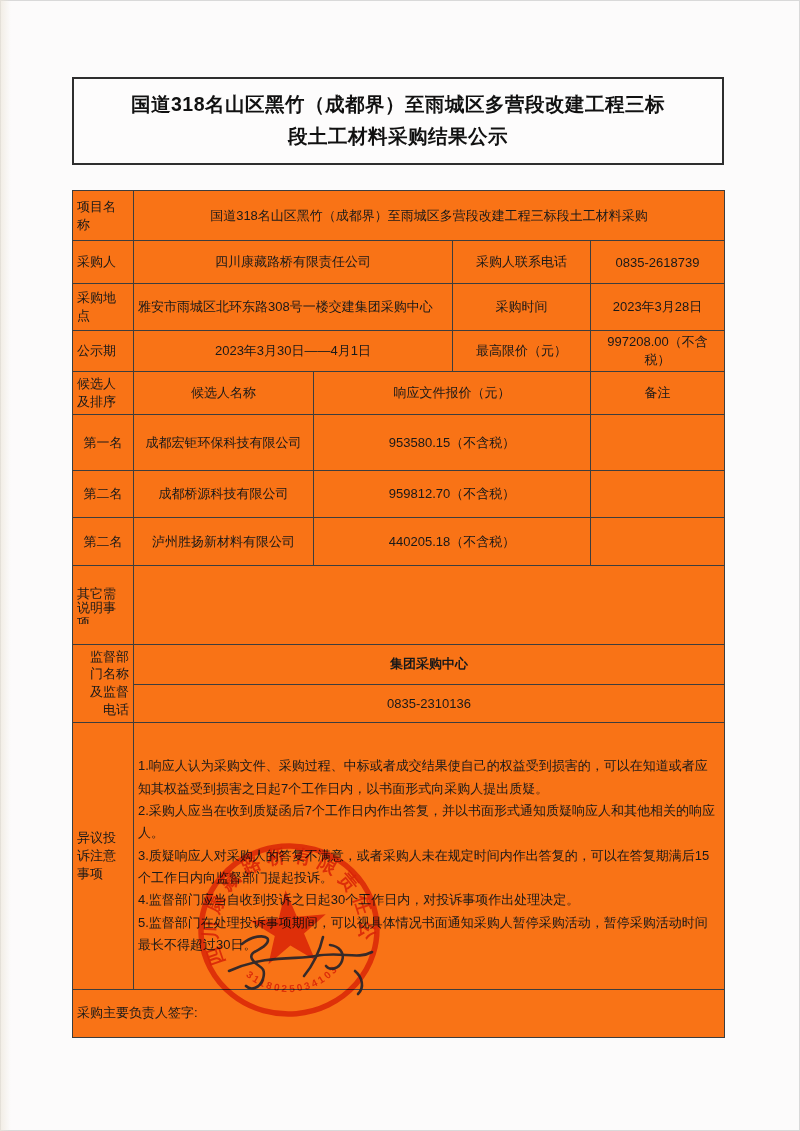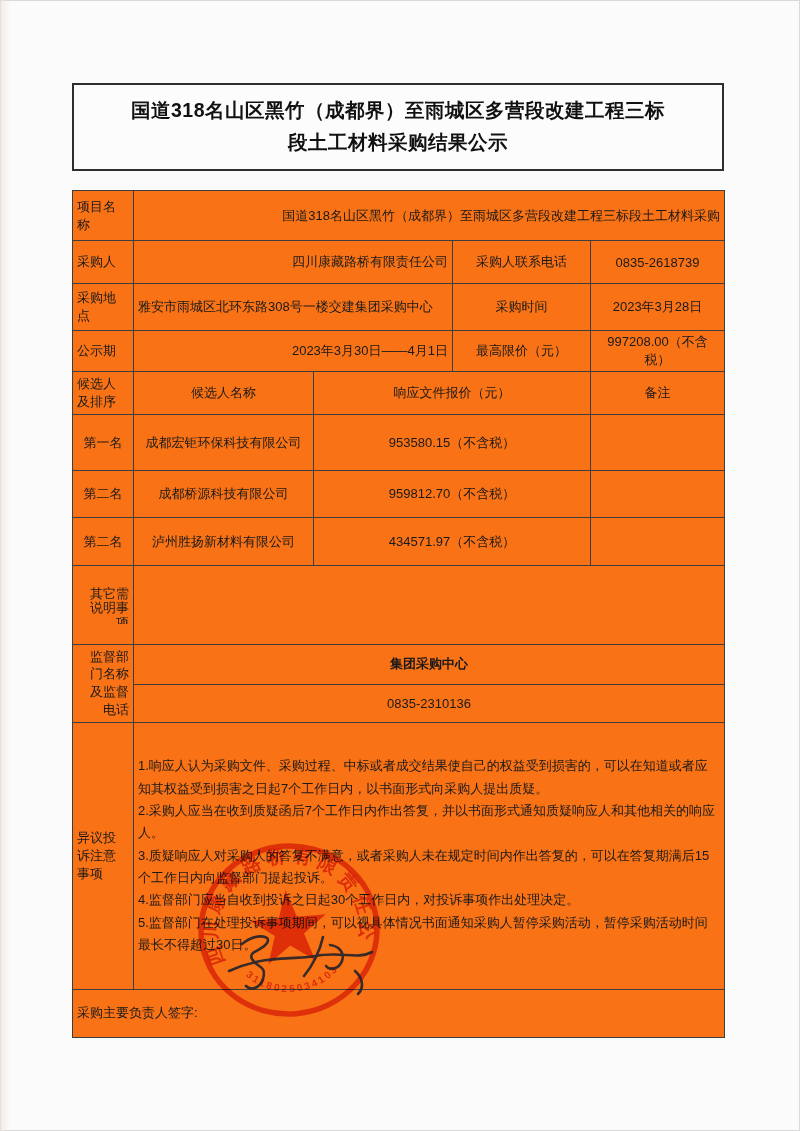--- a/index.html
+++ b/index.html
@@ -8,43 +8,43 @@
     background:#fcfbfb;overflow:hidden;
     font-family:"Liberation Sans",sans-serif;color:#1a1a1a;
     box-shadow:inset 0 0 0 1px #d9d9d9;
   }
   .edge-strip{
     position:absolute;left:0;top:0;width:12px;height:1131px;
     background:linear-gradient(90deg,#ece5d8 0%,rgba(236,229,216,0) 90%);
     opacity:.65;pointer-events:none;
   }
   .title-box{
-    position:absolute;left:72px;top:83px;width:652px;height:88px;
+    position:absolute;left:72px;top:77px;width:652px;height:88px;
     box-sizing:border-box;border:2px solid #2e2e2e;
     display:flex;align-items:center;justify-content:center;background:#fdfcfc;
   }
   .title-box .t{
     max-width:552px;text-align:center;font-size:19.5px;font-weight:700;
     line-height:1.62;letter-spacing:.5px;color:#111;
   }
   table.doc{
     position:absolute;left:72px;top:190px;width:652px;
     border-collapse:collapse;table-layout:fixed;background:#f97316;
   }
   table.doc td{
     border:1.5px solid #3d3d3d;font-size:13px;color:#191919;
     padding:2px 4px;vertical-align:middle;overflow:hidden;
   }
   td.lab{white-space:pre-line;line-height:1.38;padding-left:5px;text-align:left;}
   td.lab-c{white-space:pre-line;line-height:1.38;text-align:right;margin-top:41px;}
   td.rank{text-align:center;}
-  td.vleft{text-align:right;padding-left:9px;padding-right:8px;}
+  td.vleft{text-align:center;padding-left:9px;padding-right:8px;}
   td.vloc{text-align:left;padding:3px 30px 3px 9px;line-height:1.5;}
   td.cen{text-align:center;margin-left:8px;}
-  td.other{vertical-align:top;text-align:right;}
+  td.other{vertical-align:top;}
   .clip3{height:37px;overflow:hidden;white-space:pre-line;line-height:14.5px;padding-top:1px;}
   td.obj{vertical-align:middle;padding:12px 10px 34px 9px;margin-left:38px;}
   .obj-item{line-height:1.72;text-align:left;}
   td.signrow{text-align:left;padding-left:7px;margin-top:20px;}
   .stamp{
     position:absolute;left:196px;top:842px;width:186px;height:176px;
     transform:rotate(-5deg);mix-blend-mode:multiply;opacity:.92;z-index:5;
     pointer-events:none;
   }
   .signature{
@@ -110,21 +110,21 @@
       </tr>
       <tr style="height:47px">
         <td class="rank">第二名</td>
         <td class="cen">成都桥源科技有限公司</td>
         <td class="cen" colspan="2">959812.70（不含税）</td>
         <td class="cen"></td>
       </tr>
       <tr style="height:48px">
         <td class="rank">第二名</td>
         <td class="cen">泸州胜扬新材料有限公司</td>
-        <td class="cen" colspan="2">434571.97（不含税）</td>
+        <td class="cen" colspan="2">440205.18（不含税）</td>
         <td class="cen"></td>
       </tr>
       <tr style="height:42px">
         <td class="lab other">
           <div class="clip3">其它需
 说明事
 项</div>
         </td>
         <td colspan="4"></td>
       </tr>

